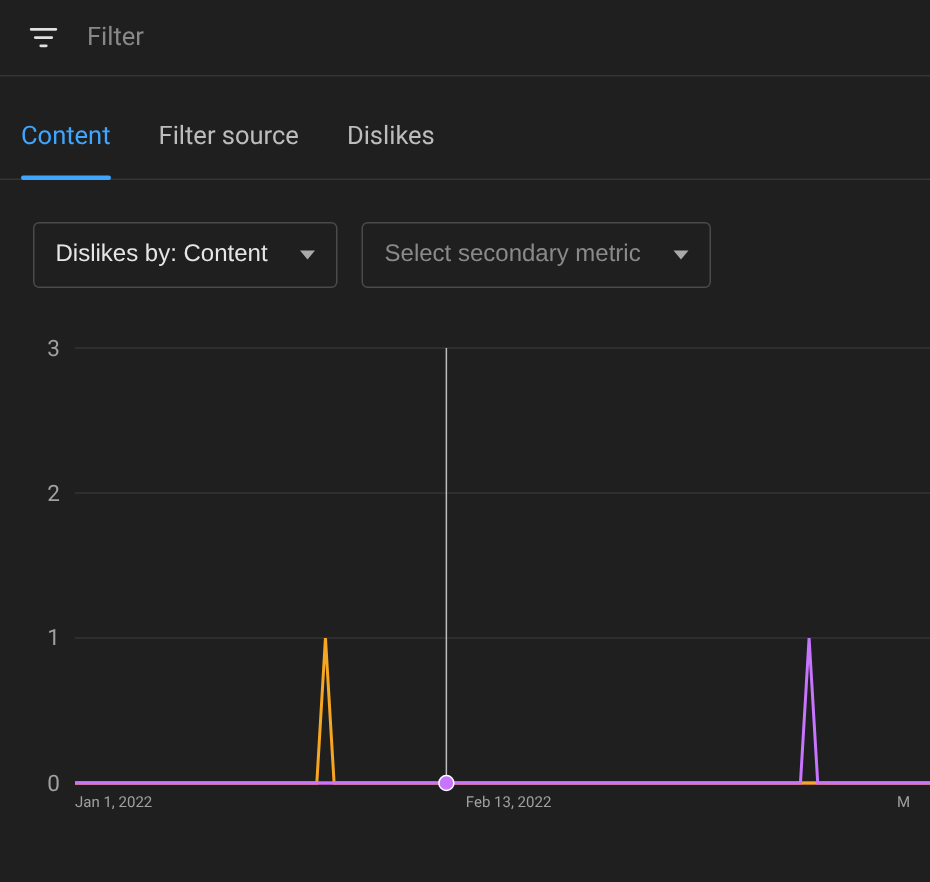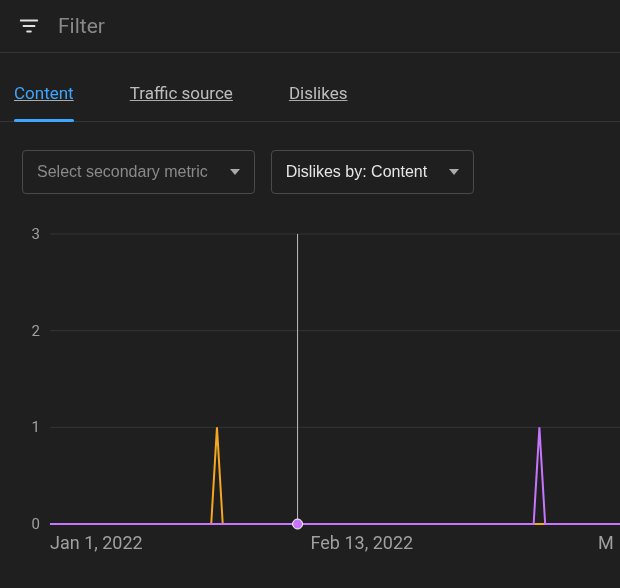--- a/index.html
+++ b/index.html
@@ -15,30 +15,29 @@
   .filter-bar {
     display: flex;
     align-items: center;
     gap: 18px;
     padding: 14px 18px;
     border-bottom: 1px solid #353535;
   }
   .filter-icon svg { display: block; }
   .filter-label {
     color: #888;
-    font-size: 21px;
+    font-size: 17px;
     text-align: center;
   }
   .tabs {
     display: flex;
-    gap: 56px;
+    gap: 32px;
     padding: 20px 14px 0 14px;
     border-bottom: 1px solid #353535;
     font-size: 17px;
-    text-decoration: underline;
   }
   .tab {
     padding: 10px 0 18px 0;
     cursor: pointer;
     color: #bdbdbd;
     position: relative;
   }
   .tab.active {
     color: #3ea6ff;
   }
@@ -90,50 +89,50 @@
     left: 24px;
     transform: translateY(-50%);
     font-size: 15px;
     color: #a0a0a0;
     text-align: right;
     width: 16px;
   }
   .x-tick {
     position: absolute;
     top: 328px;
-    font-size: 18px;
+    font-size: 10px;
     color: #a0a0a0;
     white-space: nowrap;
   }
 </style>
 </head>
 <body>
 
 <div class="filter-bar">
   <span class="filter-icon">
     <svg width="22" height="22" viewBox="0 0 24 24" fill="none">
       <path d="M3 6h18M6 12h12M10 18h4" stroke="#e0e0e0" stroke-width="2" stroke-linecap="round"></path>
     </svg>
   </span>
   <span class="filter-label">Filter</span>
 </div>
 
 <div class="tabs" id="tabs-bar">
     <div class="tab active">Content</div>
-    <div class="tab">Traffic source</div>
+    <div class="tab">Filter source</div>
     <div class="tab">Dislikes</div>
   </div>
 
 <div class="controls">
+  <button class="dropdown">
+    <span>Dislikes by: Content</span>
+    <span class="caret"></span>
+  </button>
   <button class="dropdown secondary">
     <span>Select secondary metric</span>
-    <span class="caret"></span>
-  </button>
-  <button class="dropdown">
-    <span>Dislikes by: Content</span>
     <span class="caret"></span>
   </button>
 </div>
 
 <div class="chart-wrap">
   <svg id="chart" width="620" height="330">
       <line x1="50" x2="620" y1="300" y2="300" stroke="#353535" stroke-width="1"></line>
       <line x1="50" x2="620" y1="203.33333333333334" y2="203.33333333333334" stroke="#353535" stroke-width="1"></line>
       <line x1="50" x2="620" y1="106.66666666666667" y2="106.66666666666667" stroke="#353535" stroke-width="1"></line>
       <line x1="50" x2="620" y1="10" y2="10" stroke="#353535" stroke-width="1"></line>

